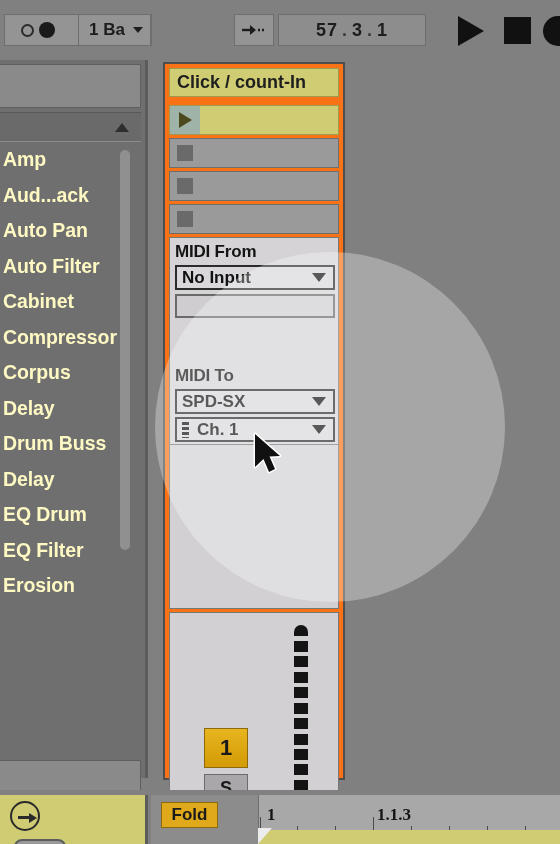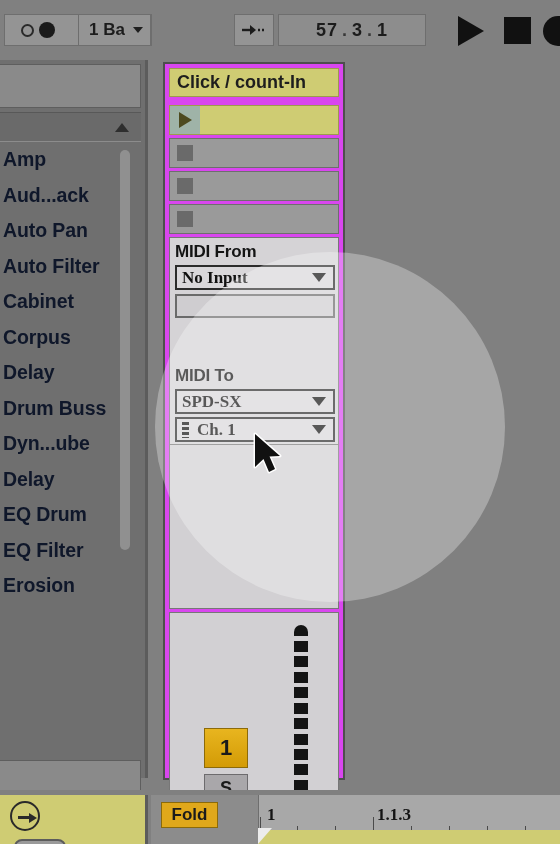--- a/index.html
+++ b/index.html
@@ -84,37 +84,37 @@
     position:absolute; right:12px; top:10px;
     width:0; height:0; border-left:7px solid transparent;
     border-right:7px solid transparent; border-bottom:9px solid #2e2e2e;
   }
   .br-list {
     position:absolute; left:0; top:82px; width:141px; height:612px;
     overflow:hidden;
   }
   .br-item {
     height:35.5px; line-height:35.5px;
-    color:#0f172a; font-size:19.5px; font-weight:bold;
+    color:#fef9c3; font-size:19.5px; font-weight:bold;
     padding-left:3px; white-space:nowrap;
     letter-spacing:-0.1px;
   }
   .br-scrollbar {
     position:absolute; left:120px; top:90px; width:10px; height:400px;
     background:#909090; border-radius:5px;
   }
   .br-footer {
     position:absolute; left:-4px; top:700px; width:145px; height:42px;
     background:#8a8a8a; border:1px solid #5e5e5e;
   }
 
   
   .trackcol {
     position:absolute; left:163px; top:62px; width:182px; height:718px;
-    background:#d946ef;
+    background:#f97316;
     border:2px solid #4e4e4e;
   }
   .tk-title {
     position:absolute; left:4px; top:4px; width:170px; height:29px;
     background:#cfcc73; border:1px solid #9d9b4e;
     color:#1e1e1e; font-size:18px; font-weight:bold;
     display:flex; align-items:center; padding-left:7px;
     white-space:nowrap; overflow:hidden;
   }
   .slot {
@@ -142,21 +142,21 @@
   .io-label {
     color:#141414; font-size:17px; font-weight:bold;
     padding-left:5px; letter-spacing:-0.2px;
   }
   .io-sel {
     position:absolute; left:5px; width:160px; height:25px;
     background:#d9d7da; border:2px solid #2b2b2b;
     display:flex; align-items:center;
     color:#111; font-size:17px; font-weight:bold;
   }
-  .io-sel .lbl { padding-left:5px; flex:1; white-space:nowrap; overflow:hidden;font-family:Liberation Serif, serif; }
+  .io-sel .lbl { padding-left:5px; flex:1; white-space:nowrap; overflow:hidden; }
   .io-sel .arr {
     width:0; height:0; border-left:7px solid transparent;
     border-right:7px solid transparent; border-top:9px solid #111;
     margin-right:7px;
   }
   .io-blank {
     position:absolute; left:5px; width:160px; height:24px;
     background:#cfcdd0; border:2px solid #6a6a6a;
   }
   .midiport-ico {
@@ -305,24 +305,24 @@
   <div class="br-scrollhead">
     <span class="br-up-tri"></span>
   </div>
 
   <div class="br-list">
     <div class="br-item">Amp</div>
     <div class="br-item">Aud...ack</div>
     <div class="br-item">Auto Pan</div>
     <div class="br-item">Auto Filter</div>
     <div class="br-item">Cabinet</div>
+    <div class="br-item">Compressor</div>
     <div class="br-item">Corpus</div>
     <div class="br-item">Delay</div>
     <div class="br-item">Drum Buss</div>
-    <div class="br-item">Dyn...ube</div>
     <div class="br-item">Delay</div>
     <div class="br-item">EQ Drum</div>
     <div class="br-item">EQ Filter</div>
     <div class="br-item">Erosion</div>
   </div>
 
   <div class="br-scrollbar"></div>
   <div class="br-footer"></div>
 </div>
 

